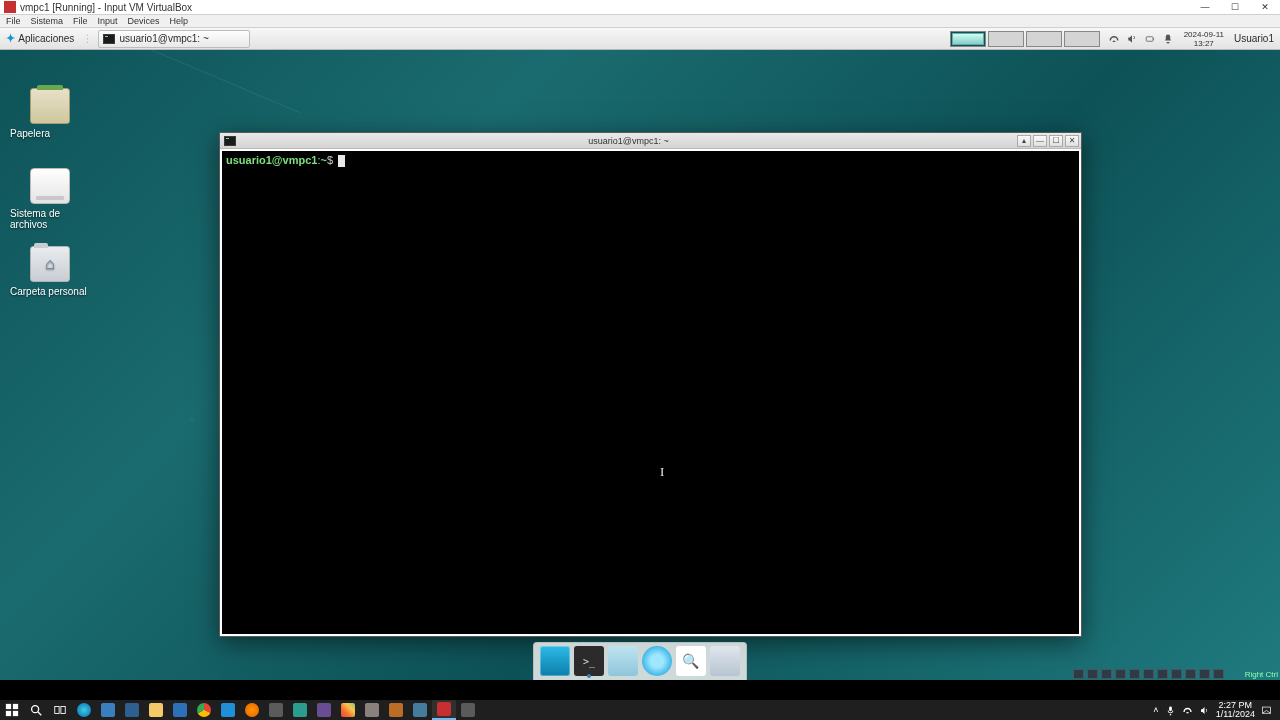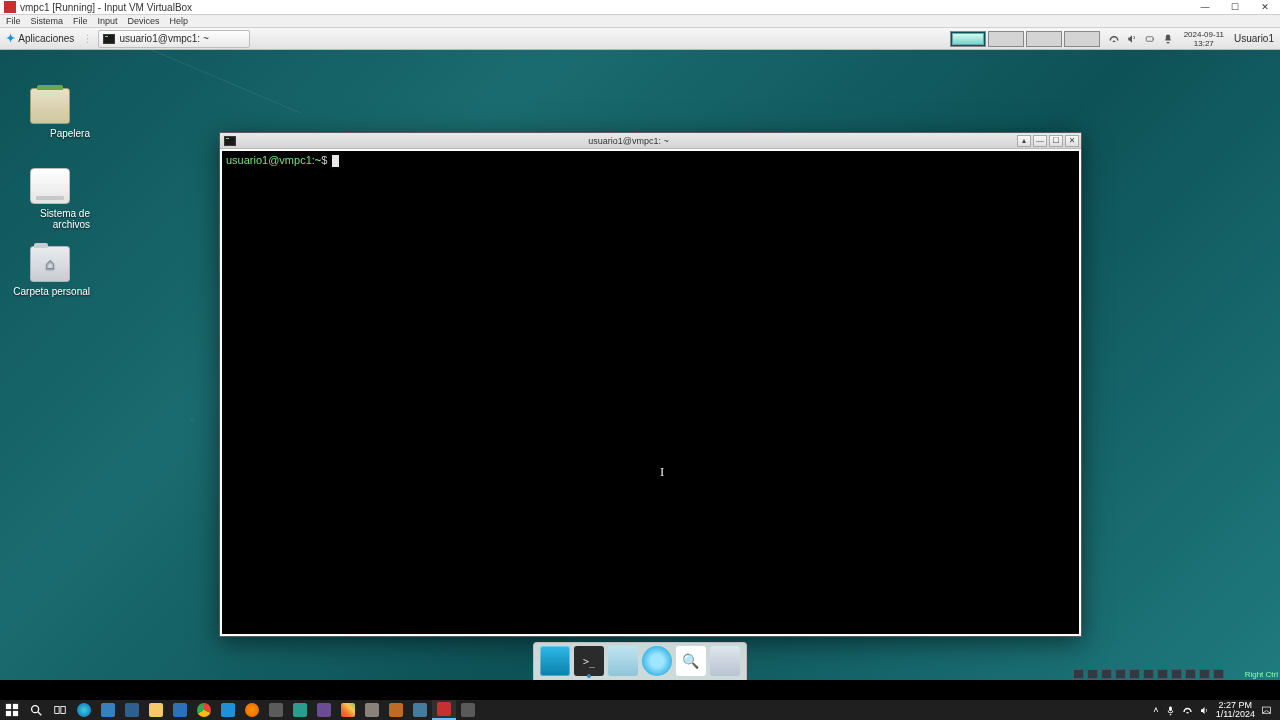--- a/index.html
+++ b/index.html
@@ -37,40 +37,40 @@
 .xfce-panel .workspace { width:36px; height:16px; margin-right:2px; border:1px solid #888; display:flex; }
 .xfce-panel .workspace.active { background:#0d5257; }
 .xfce-panel .workspace.active .mini { margin:1px; flex:1; background:linear-gradient(#cfe,#8cc); border:1px solid #6aa; }
 .xfce-panel .workspace.inactive { background:#d4d4d4; }
 .xfce-panel .tray { display:flex; align-items:center; gap:6px; padding:0 6px; color:#555; }
 .xfce-panel .tray svg { width:12px; height:12px; fill:#555; }
 .xfce-panel .datetime { text-align:center; line-height:9px; font-size:8px; padding:0 4px; }
 .xfce-panel .user { padding:0 6px; }
 
 
-.dicon { position:absolute; width:80px; text-align:right; color:#fff; font-size:10px; text-shadow:0 1px 2px rgba(0,0,0,.7); }
+.dicon { position:absolute; width:80px; text-align:left; color:#fff; font-size:10px; text-shadow:0 1px 2px rgba(0,0,0,.7); }
 .dicon .glyph { width:40px; height:36px; margin:0 auto 4px; display:flex; align-items:center; justify-content:center; border-radius:3px; }
 .trash .glyph { background:linear-gradient(#e8e1c8,#cfc79e); border:1px solid #a59d72; position:relative; }
 .trash .glyph::before { content:""; position:absolute; top:-4px; left:6px; right:6px; height:5px; background:#6aa84f; border-radius:2px 2px 0 0; }
 .drive .glyph { background:linear-gradient(#fff,#e4e4e4); border:1px solid #bbb; border-radius:4px; position:relative; }
 .drive .glyph::after { content:""; position:absolute; bottom:3px; left:5px; right:5px; height:4px; background:#c8c8c8; border-radius:1px; }
 .folder .glyph { background:linear-gradient(#e9ecef,#c9cdd2); border:1px solid #aeb3ba; border-radius:3px; position:relative; }
 .folder .glyph::before { content:""; position:absolute; top:-4px; left:3px; width:14px; height:5px; background:#c9cdd2; border-radius:2px 2px 0 0; }
 .folder .glyph::after { content:"⌂"; position:absolute; inset:0; display:flex; align-items:center; justify-content:center; color:#5f7fa3; font-size:16px; }
 
 
 .term-window { position:absolute; left:219px; top:104px; width:863px; height:505px; background:#fff; border:1px solid #5a5a5a; box-shadow:0 6px 24px rgba(0,0,0,.5); display:flex; flex-direction:column; }
 .term-titlebar { height:16px; background:linear-gradient(#e9e9e9,#d4d4d4); display:flex; align-items:center; font-size:9px; color:#333; border-bottom:1px solid #b8b8b8; }
 .term-titlebar .ico { width:12px; height:10px; margin:0 4px; background:#1b1b1b; border:1px solid #3a3a3a; position:relative; }
 .term-titlebar .ico::after { content:""; position:absolute; left:1px; top:1px; width:3px; height:1px; background:#7be07b; }
 .term-titlebar .t { flex:1; text-align:center; }
 .term-titlebar .btns { display:flex; gap:2px; padding-right:2px; }
 .term-titlebar .btns span { width:14px; height:12px; display:flex; align-items:center; justify-content:center; border:1px solid #aaa; background:linear-gradient(#fafafa,#e0e0e0); font-size:8px; color:#444; }
 .term-body { flex:1; background:#000; margin:2px; font-family:"DejaVu Sans Mono",Menlo,Consolas,monospace; font-size:11px; line-height:14px; padding:2px 4px; color:#ccc; position:relative; }
-.term-body .prompt .u { color:#7be07b; font-weight:normal;text-align:center; }
+.term-body .prompt .u { color:#7be07b; font-weight:bold;text-align:center; }
 .term-body .prompt .p { color:#7be07b; font-weight:bold; }
 .term-body .cursor { display:inline-block; width:7px; height:12px; background:#e8e8e8; vertical-align:text-bottom; margin-left:2px; }
 .term-body .ibeam { position:absolute; left:438px; top:314px; color:#e8e8e8; font-family:serif; font-size:13px; }
 
 
 .dock { position:absolute; left:50%; transform:translateX(-50%); bottom:0px; height:38px; padding:3px 6px; background:rgba(240,240,240,.85); border:1px solid #bcbcbc; border-bottom:none; border-radius:4px 4px 0 0; display:flex; gap:4px; }
 .dock .item { width:30px; height:30px; border-radius:3px; display:flex; align-items:center; justify-content:center; font-size:16px; }
 .dock .desktop { background:linear-gradient(#2fb9e6,#0a7faa); box-shadow:inset 0 0 0 1px rgba(255,255,255,.3); }
 .dock .terminal { background:#2b2b2b; position:relative; }
 .dock .terminal::after { content:">_"; color:#ddd; font:10px monospace; }

